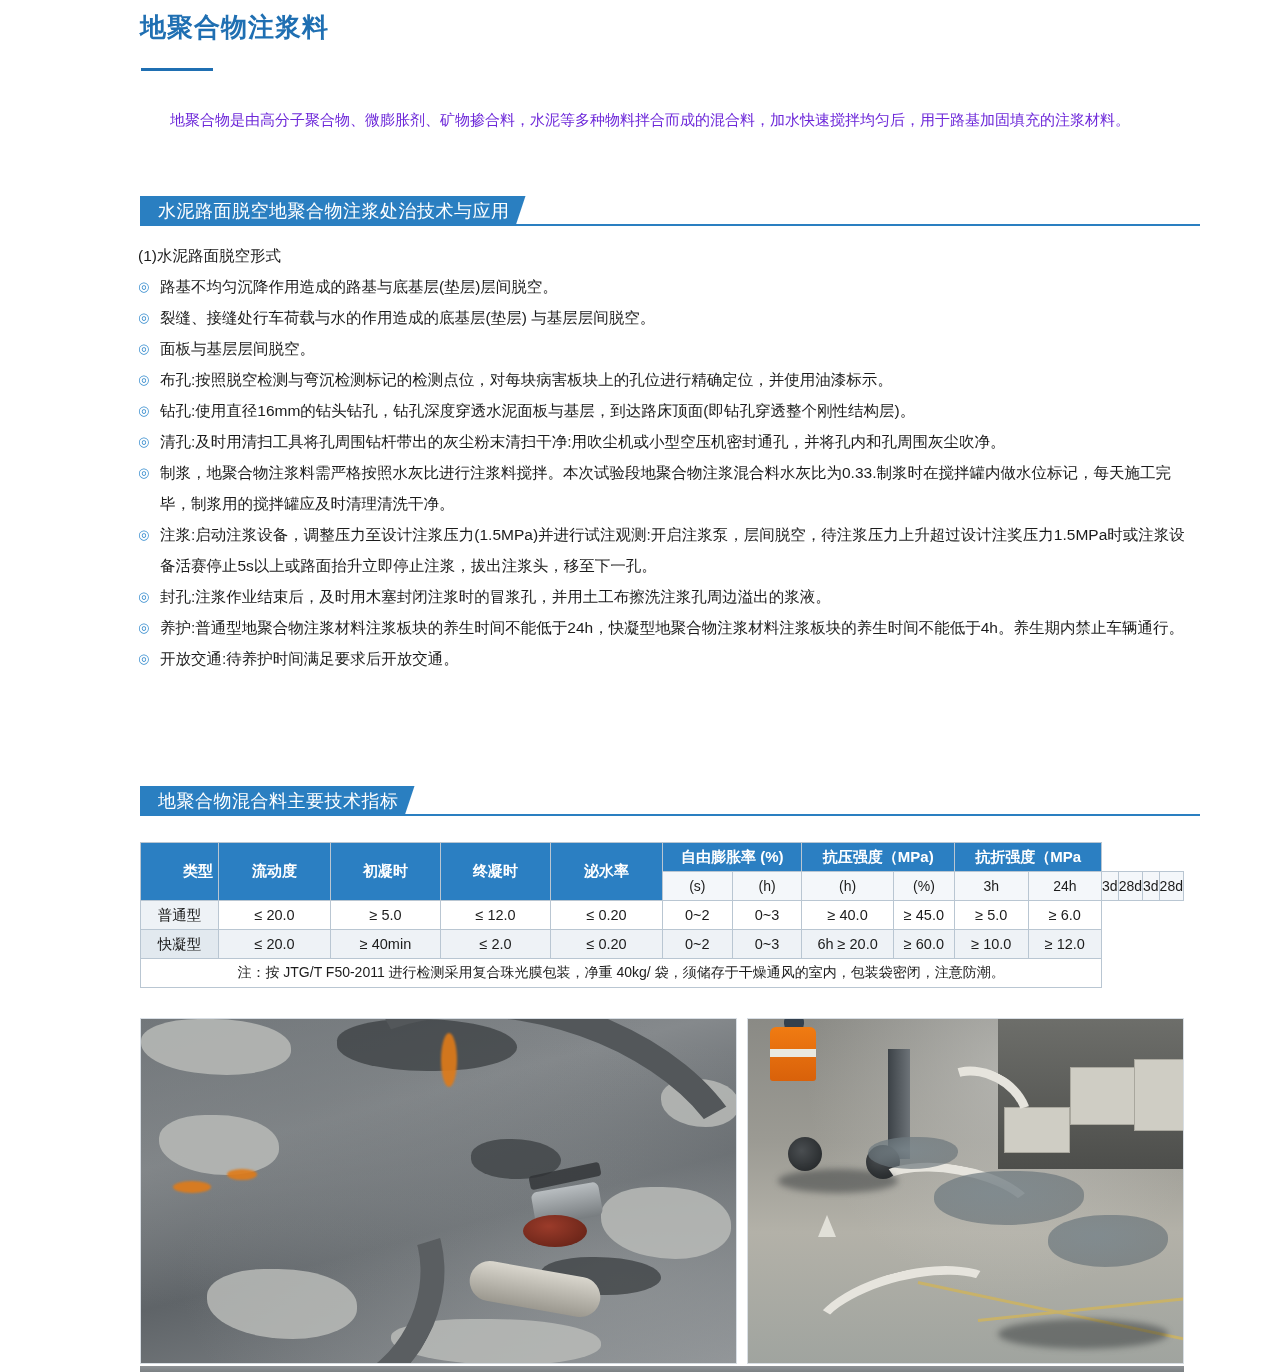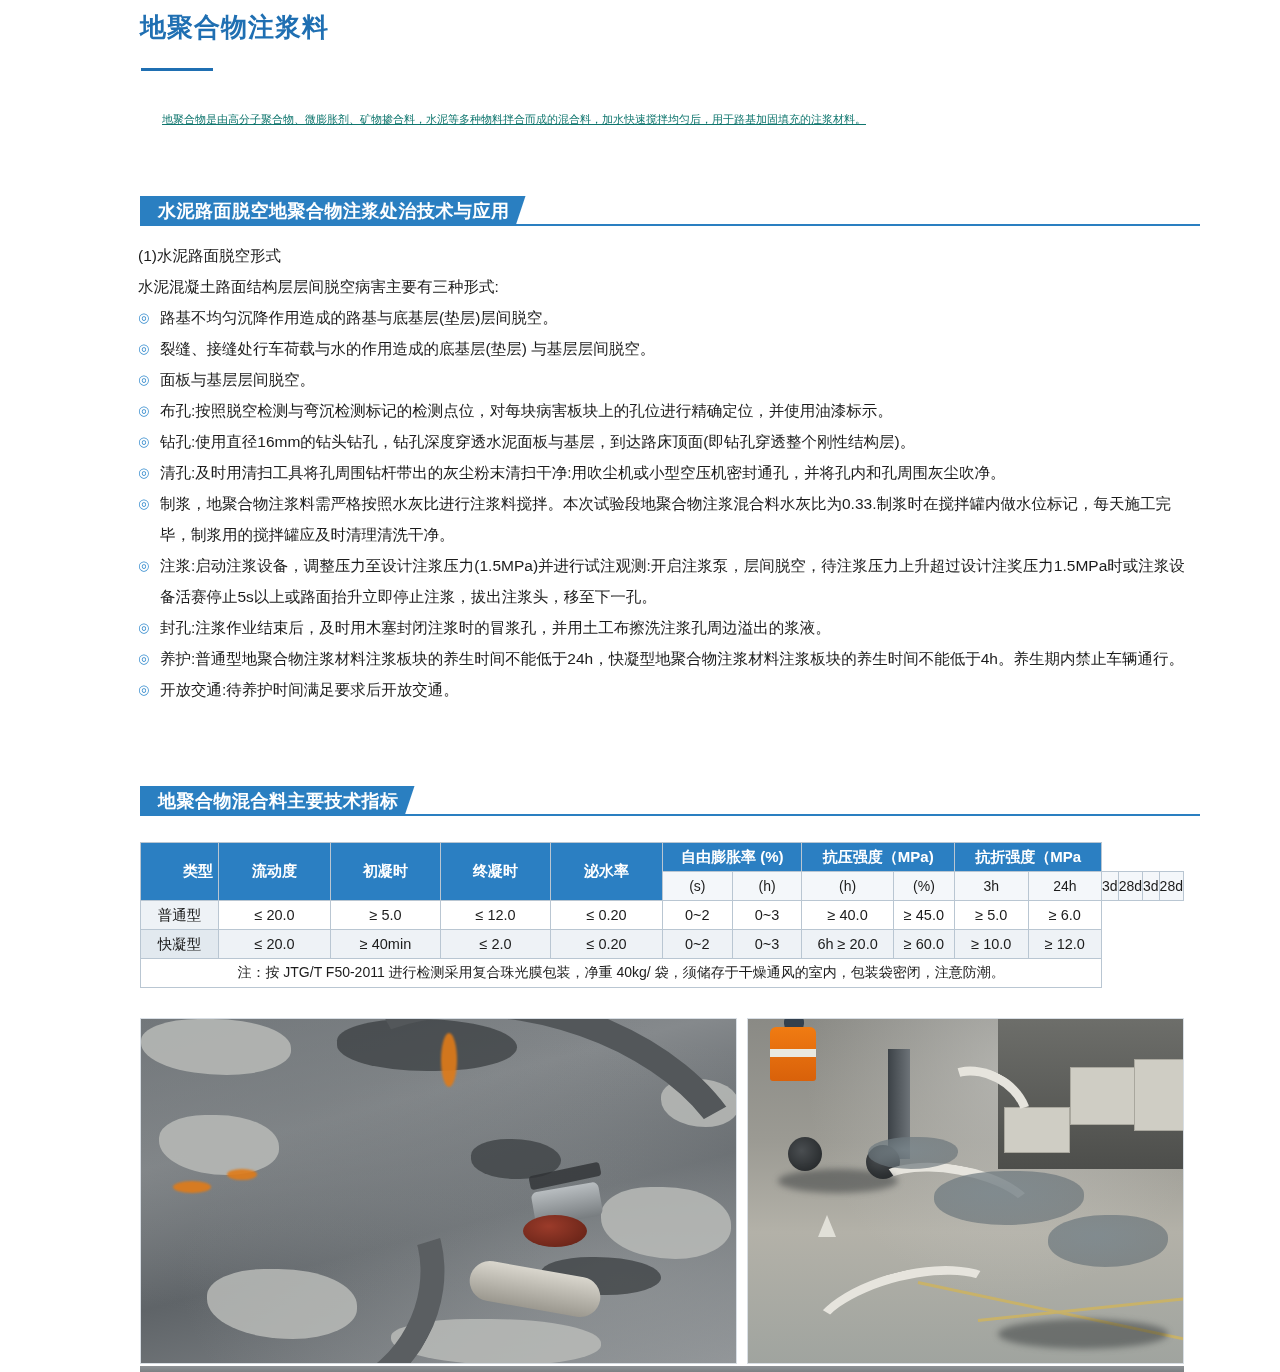--- a/index.html
+++ b/index.html
@@ -35,45 +35,44 @@
     left: 141px; top: 68px;
     width: 72px; height: 3px;
     background: #1f6fb2;
   }
 
   
   .intro {
     position: absolute;
     left: 140px; top: 104px;
     width: 1060px;
-    font-size: 11px;
+    font-size: 15px;
     line-height: 31px;
     text-indent: 2em;
-    color: #0f766e;
-    text-decoration: underline;
+    color: #6d28d9;
   }
 
   
   .section-head {
     position: absolute;
     left: 140px;
     width: 1060px;
     height: 30px;
   }
   .section-head .bar {
     position: absolute;
     left: 0; top: 0;
     height: 30px;
     background: #2a7fc1;
     padding: 0 16px 0 18px;
     display: flex;
     align-items: center;
     color: #ffffff;
     font-size: 18px;
-    font-weight: bold;
+    font-weight: normal;
     letter-spacing: 0.5px;
     clip-path: polygon(0 0, 100% 0, calc(100% - 10px) 100%, 0 100%);
   }
   .section-head .line {
     position: absolute;
     left: 0; bottom: 0;
     width: 1060px;
     height: 2px;
     background: #2a7fc1;
   }
@@ -342,21 +341,20 @@
 
   <div class="intro">地聚合物是由高分子聚合物、微膨胀剂、矿物掺合料，水泥等多种物料拌合而成的混合料，加水快速搅拌均匀后，用于路基加固填充的注浆材料。</div>
 
   <div class="section-head" style="top:196px;">
     <div class="line"></div>
     <div class="bar">水泥路面脱空地聚合物注浆处治技术与应用</div>
   </div>
 
   <div class="body-block" style="top:240px;">
     <div class="plain-line">(1)水泥路面脱空形式</div>
-    <div class="plain-line">水泥混凝土路面结构层层间脱空病害主要有三种形式:</div>
     <div class="bullet-line">路基不均匀沉降作用造成的路基与底基层(垫层)层间脱空。</div>
     <div class="bullet-line">裂缝、接缝处行车荷载与水的作用造成的底基层(垫层) 与基层层间脱空。</div>
     <div class="bullet-line">面板与基层层间脱空。</div>
     <div class="bullet-line">布孔:按照脱空检测与弯沉检测标记的检测点位，对每块病害板块上的孔位进行精确定位，并使用油漆标示。</div>
     <div class="bullet-line">钻孔:使用直径16mm的钻头钻孔，钻孔深度穿透水泥面板与基层，到达路床顶面(即钻孔穿透整个刚性结构层)。</div>
     <div class="bullet-line">清孔:及时用清扫工具将孔周围钻杆带出的灰尘粉末清扫干净:用吹尘机或小型空压机密封通孔，并将孔内和孔周围灰尘吹净。</div>
     <div class="bullet-line">制浆，地聚合物注浆料需严格按照水灰比进行注浆料搅拌。本次试验段地聚合物注浆混合料水灰比为0.33.制浆时在搅拌罐内做水位标记，每天施工完毕，制浆用的搅拌罐应及时清理清洗干净。</div>
     <div class="bullet-line">注浆:启动注浆设备，调整压力至设计注浆压力(1.5MPa)并进行试注观测:开启注浆泵，层间脱空，待注浆压力上升超过设计注奖压力1.5MPa时或注浆设备活赛停止5s以上或路面抬升立即停止注浆，拔出注浆头，移至下一孔。</div>
     <div class="bullet-line">封孔:注浆作业结束后，及时用木塞封闭注浆时的冒浆孔，并用土工布擦洗注浆孔周边溢出的浆液。</div>
     <div class="bullet-line">养护:普通型地聚合物注浆材料注浆板块的养生时间不能低于24h，快凝型地聚合物注浆材料注浆板块的养生时间不能低于4h。养生期内禁止车辆通行。</div>

